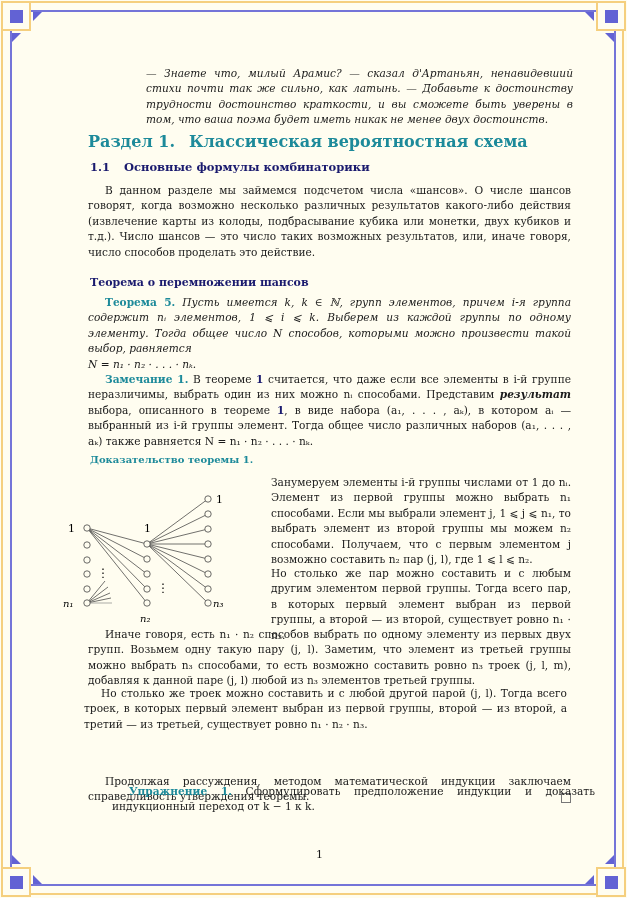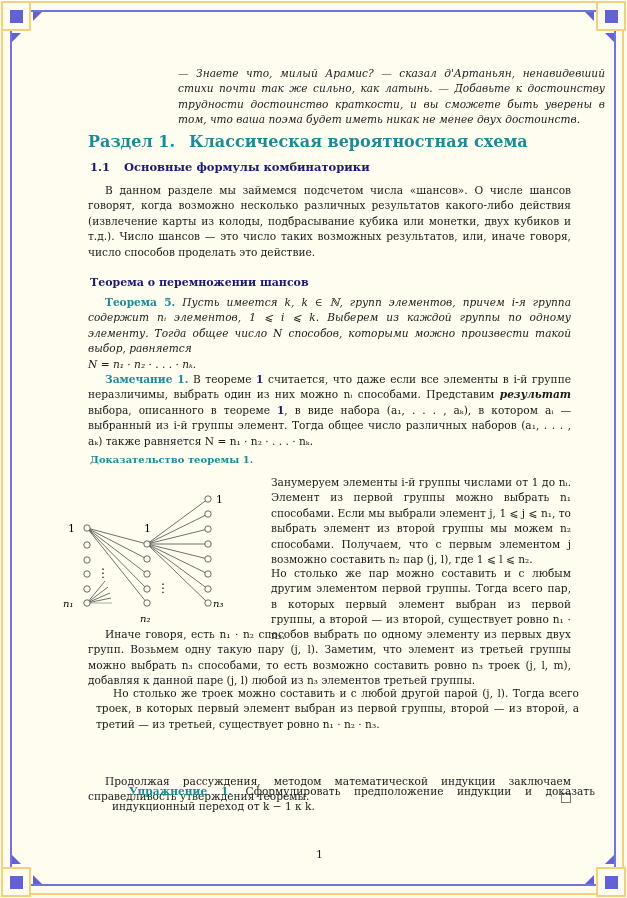--- a/index.html
+++ b/index.html
@@ -7,21 +7,21 @@
          font-family:"DejaVu Serif", serif; color:#1a1a1a; }
   .frame-outer { position:absolute; left:1px; top:1px; width:623px; height:894px;
                  border:2px solid #f5cf7e; box-sizing:border-box; }
   .frame-inner { position:absolute; left:10px; top:10px; width:606px; height:876px;
                  border:2px solid #7474d8; box-sizing:border-box; }
   .corner-box { position:absolute; width:30px; height:30px; background:#fffdf0;
                 border:2px solid #f5cf7e; box-sizing:border-box; }
   .corner-box .sq { position:absolute; left:7px; top:7px; width:13px; height:13px; background:#6262d4; }
   .tri { position:absolute; width:0; height:0; }
   .text { position:absolute; font-size:10.6px; line-height:15.4px; text-align:justify; }
-  .epigraph { left:146px; top:66px; width:427px; font-style:italic;margin-left:32px; }
+  .epigraph { left:146px; top:66px; width:427px; font-style:italic; }
   .section-title { position:absolute; left:88px; top:132px; font-size:16px; font-weight:bold; color:#1d8a9a; }
   .section-title .num { margin-right:14px; }
   .subsection-title { position:absolute; left:90px; top:160px; font-size:11.5px; font-weight:bold; color:#1a1a6e; }
   .subsection-title .num { margin-right:14px; }
   .indent { text-indent:17px; }
   .heading-small { position:absolute; left:90px; top:276px; font-size:11px; font-weight:bold; color:#1a1a6e; }
   .thm-label { color:#1d8a9a; font-weight:bold; font-style:normal; }
   .it { font-style:italic; }
   .math { font-style:italic; font-family:"DejaVu Serif", serif; }
   .center { text-align:left; text-indent:0; }
@@ -135,21 +135,21 @@
   <text x="216" y="503" font-size="11" font-family="DejaVu Serif, serif">1</text>
   <text x="213" y="607" font-size="10" font-style="italic" font-family="DejaVu Serif, serif">n₃</text>
   <text x="97" y="577" font-size="12" font-family="DejaVu Serif, serif">⋮</text>
   <text x="157" y="592" font-size="12" font-family="DejaVu Serif, serif">⋮</text>
 </svg>
 
 <div class="text" style="left:271px;top:475px;width:300px;">Занумеруем элементы i-й группы числами от 1 до nᵢ. Элемент из первой группы можно выбрать n₁ способами. Если мы выбрали элемент j, 1 ⩽ j ⩽ n₁, то выбрать элемент из второй группы мы можем n₂ способами. Получаем, что с первым элементом j возможно составить n₂ пар (j, l), где 1 ⩽ l ⩽ n₂.</div>
 <div class="text" style="left:271px;top:566px;width:300px;">Но столько же пар можно составить и с любым другим элементом первой группы. Тогда всего пар, в которых первый элемент выбран из первой группы, а второй — из второй, существует ровно n₁ · n₂.</div>
 
 <div class="text indent" style="left:88px;top:627px;width:483px;">Иначе говоря, есть n₁ · n₂ способов выбрать по одному элементу из первых двух групп. Возьмем одну такую пару (j, l). Заметим, что элемент из третьей группы можно выбрать n₃ способами, то есть возможно составить ровно n₃ троек (j, l, m), добавляя к данной паре (j, l) любой из n₃ элементов третьей группы.</div>
-<div class="text indent" style="left:96px;top:686px;width:483px;">Но столько же троек можно составить и с любой другой парой (j, l). Тогда всего троек, в которых первый элемент выбран из первой группы, второй — из второй, а третий — из третьей, существует ровно n₁ · n₂ · n₃.</div>
+<div class="text indent" style="left:84px;top:686px;width:483px;">Но столько же троек можно составить и с любой другой парой (j, l). Тогда всего троек, в которых первый элемент выбран из первой группы, второй — из второй, а третий — из третьей, существует ровно n₁ · n₂ · n₃.</div>
 <div class="text indent" style="left:88px;top:730px;width:483px;margin-top:44px;">
   <span>Продолжая рассуждения, методом математической индукции заключаем справедливость утверждения теоремы.</span><span class="qed"></span>
 </div>
 
 <div class="text indent" style="left:88px;top:784px;width:483px;margin-left:24px;">
   <span class="thm-label">Упражнение 1.</span>
   <span>Сформулировать предположение индукции и доказать индукционный переход от k − 1 к k.</span>
 </div>
 
 <div class="page-num">1</div>

